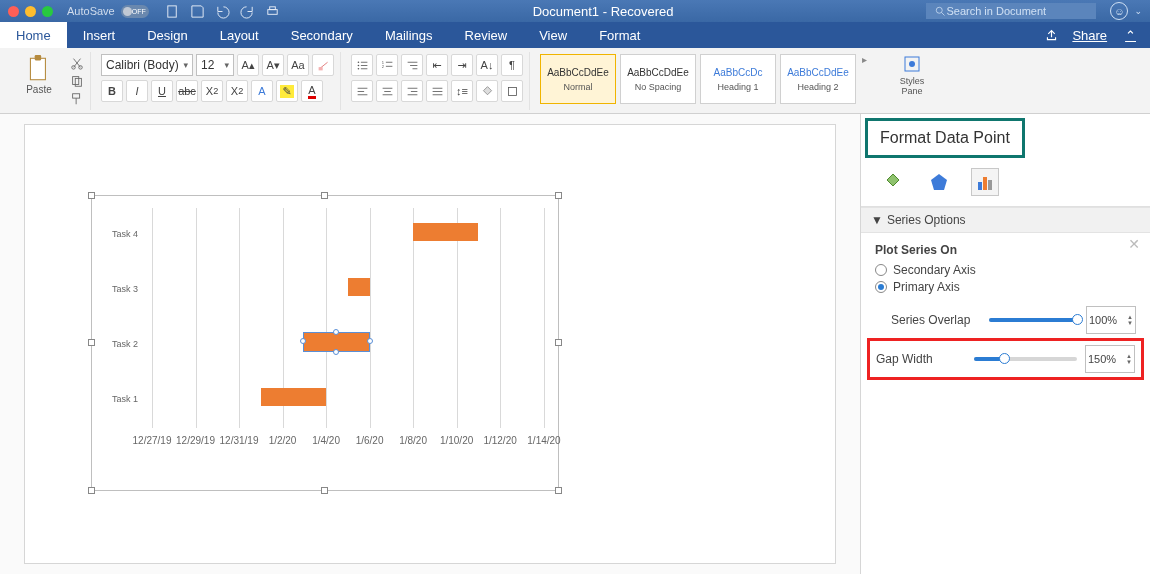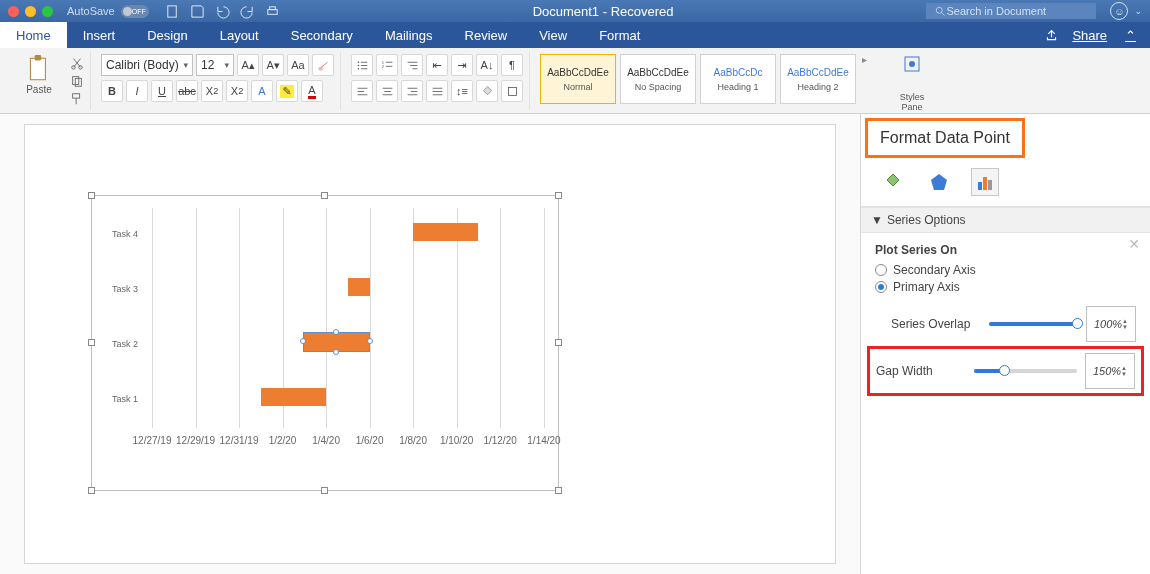--- a/index.html
+++ b/index.html
@@ -38,21 +38,21 @@
   .font-grp .row, .para-grp .row { display:flex; gap:3px; align-items:center; margin-bottom:4px;}
   .row .btn { width:22px; height:22px; border:1px solid #d8d8d8; background:#fff; display:flex; align-items:center; justify-content:center; font-size:11px; color:#444; border-radius:2px;}
   .row .btn svg{width:13px;height:13px;fill:#555;}
   .font-combo{width:92px;height:22px;border:1px solid #c0c0c0;background:#fff;display:flex;align-items:center;padding:0 4px;font-size:12px;color:#333;justify-content:space-between;}
   .size-combo{width:38px;height:22px;border:1px solid #c0c0c0;background:#fff;display:flex;align-items:center;padding:0 4px;font-size:12px;color:#333;justify-content:space-between;}
   .styles-grp{display:flex;gap:4px;align-items:flex-start;}
   .style-box{width:76px;height:50px;border:1px solid #d0d0d0;background:#fff;display:flex;flex-direction:column;align-items:center;justify-content:center;font-size:9px;color:#555;gap:4px;}
   .style-box.sel{border:1px solid #f0b400;background:#fff4d6;}
   .style-box .sample{font-size:10px;color:#333;}
   .style-box.h1 .sample,.style-box.h2 .sample{color:#3d7bd9;}
-  .styles-pane{width:44px;text-align:center;font-size:9px;color:#555;display:flex;flex-direction:column;align-items:center;gap:18px;}
+  .styles-pane{width:44px;text-align:center;font-size:9px;color:#555;display:flex;flex-direction:column;align-items:center;gap:2px;}
   .styles-pane svg{width:20px;height:20px;}
 
   
   .workspace { display:flex; height:460px; }
   .doc-area { flex:1; background:#fafafa; display:flex; justify-content:center; padding-top:10px; overflow:hidden;}
   .page { width:812px; height:440px; background:#fff; border:1px solid #d6d6d6; position:relative;}
   .chart-sel { position:absolute; left:66px; top:70px; width:468px; height:296px; border:1px solid #bfbfbf;}
   .sel-handle{position:absolute;width:7px;height:7px;background:#fff;border:1px solid #888;}
   .sel-handle.tl{left:-4px;top:-4px;} .sel-handle.tr{right:-4px;top:-4px;}
   .sel-handle.bl{left:-4px;bottom:-4px;} .sel-handle.br{right:-4px;bottom:-4px;}
@@ -66,37 +66,37 @@
   .bar{position:absolute;height:18px;background:#ed7d31;}
   .bar.sel{outline:1px solid #5a8fd6;}
   .bar.sel .h{position:absolute;width:6px;height:6px;background:#fff;border:1px solid #5a8fd6;border-radius:50%;}
   .bar.sel .h.l{left:-4px;top:50%;margin-top:-4px;} .bar.sel .h.r{right:-4px;top:50%;margin-top:-4px;}
   .bar.sel .h.t{left:50%;top:-4px;margin-left:-4px;} .bar.sel .h.b{left:50%;bottom:-4px;margin-left:-4px;}
   .legend{position:absolute;left:0;right:0;bottom:14px;text-align:center;font-size:9px;color:#666;}
   .legend .sw{display:inline-block;width:8px;height:8px;background:#ed7d31;margin:0 3px 0 10px;vertical-align:middle;}
 
   
   .pane{width:290px;border-left:1px solid #d6d6d6;background:#fff;display:flex;flex-direction:column;}
-  .pane-title{padding:8px 12px;font-size:16px;color:#333;border:3px solid #f97316; display:inline-block; margin:4px 0 4px 4px;}
+  .pane-title{padding:8px 12px;font-size:16px;color:#333;border:3px solid #0f766e; display:inline-block; margin:4px 0 4px 4px;}
   .pane-close{position:absolute;right:10px;top:122px;color:#bbb;font-size:14px;}
   .pane-icons{display:flex;gap:18px;padding:6px 18px 10px 18px;border-bottom:1px solid #e0e0e0;}
   .pane-icons .picon{width:28px;height:28px;display:flex;align-items:center;justify-content:center;border:1px solid transparent;}
   .pane-icons .picon.active{border:1px solid #c8c8c8;background:#f4f4f4;}
   .section-hdr{background:#f1f1f1;border-top:1px solid #e3e3e3;border-bottom:1px solid #e3e3e3;padding:5px 10px;font-size:12px;color:#444;display:flex;align-items:center;gap:4px;}
   .section-body{padding:10px 14px 6px 14px;font-size:12px;color:#444;}
   .section-body .lbl{font-weight:600;margin-bottom:6px;}
   .radio-row{display:flex;align-items:center;gap:6px;margin:3px 0;}
   .radio{width:12px;height:12px;border:1px solid #888;border-radius:50%;display:inline-flex;align-items:center;justify-content:center;}
   .radio.checked::after{content:"";width:6px;height:6px;background:#2b7cd3;border-radius:50%;}
   .slider-row{display:flex;align-items:center;gap:8px;margin:12px 0 4px 16px;}
   .slider-row .slabel{width:90px;}
   .slider{flex:1;height:4px;background:#d6d6d6;border-radius:2px;position:relative;}
   .slider .fill{position:absolute;left:0;top:0;bottom:0;background:#2b7cd3;border-radius:2px;}
   .slider .thumb{position:absolute;top:-4px;width:11px;height:11px;border-radius:50%;background:#fff;border:1px solid #2b7cd3;}
-  .spin{width:50px;height:36px;border:1px solid #c0c0c0;display:flex;align-items:center;padding:0 2px;font-size:11px;justify-content:center;font-style:italic;}
+  .spin{width:50px;height:28px;border:1px solid #c0c0c0;display:flex;align-items:center;padding:0 2px;font-size:11px;justify-content:space-between;}
   .spin .arrows{display:flex;flex-direction:column;font-size:6px;line-height:6px;color:#666;}
   .gap-highlight{border:3px solid #e22;padding:4px 6px;margin:2px -8px 0 -8px;}
   .caret{font-size:9px;color:#666;}
 </style>
 </head>
 <body>
 
 <div class="titlebar">
   <div class="traffic">
     <span class="tl-close"></span>

